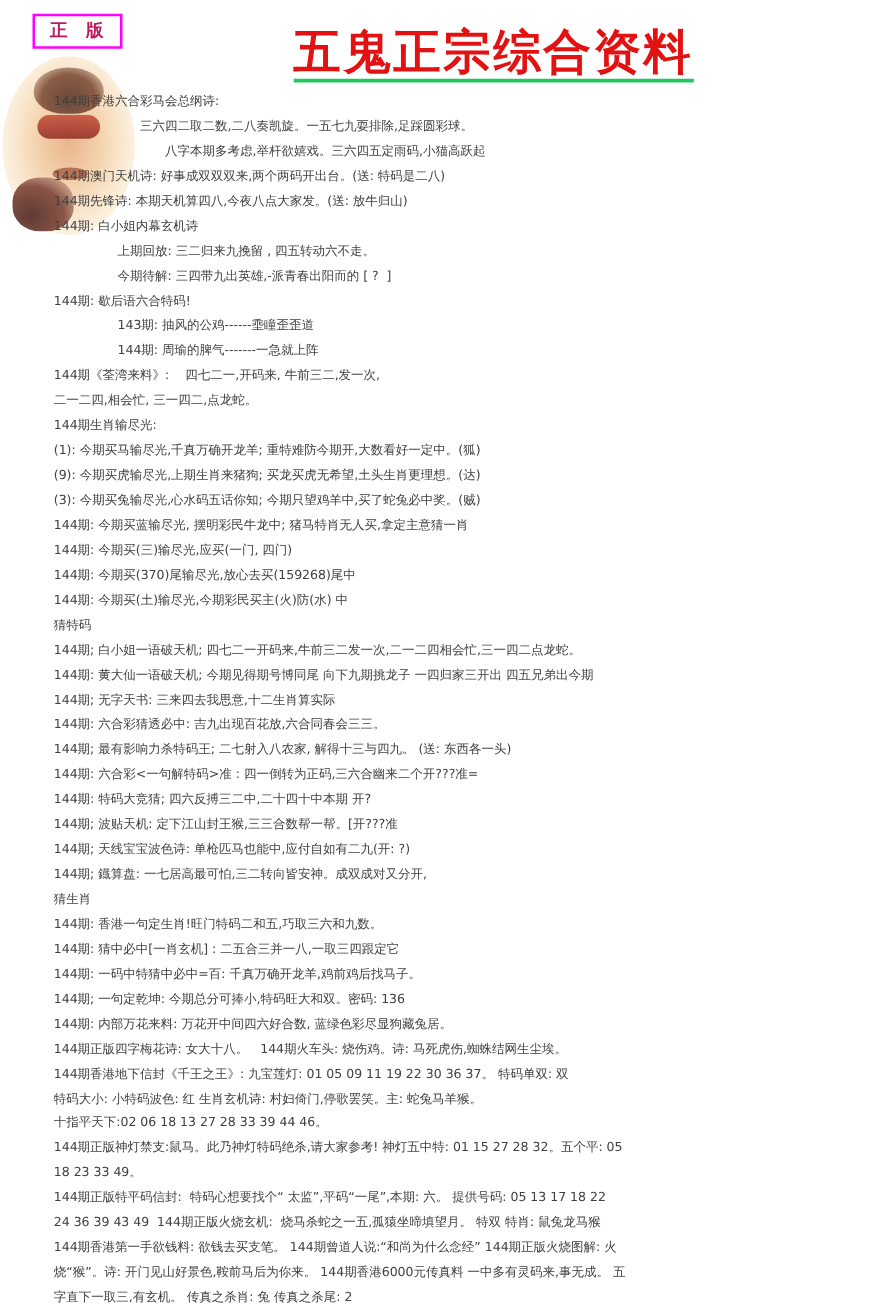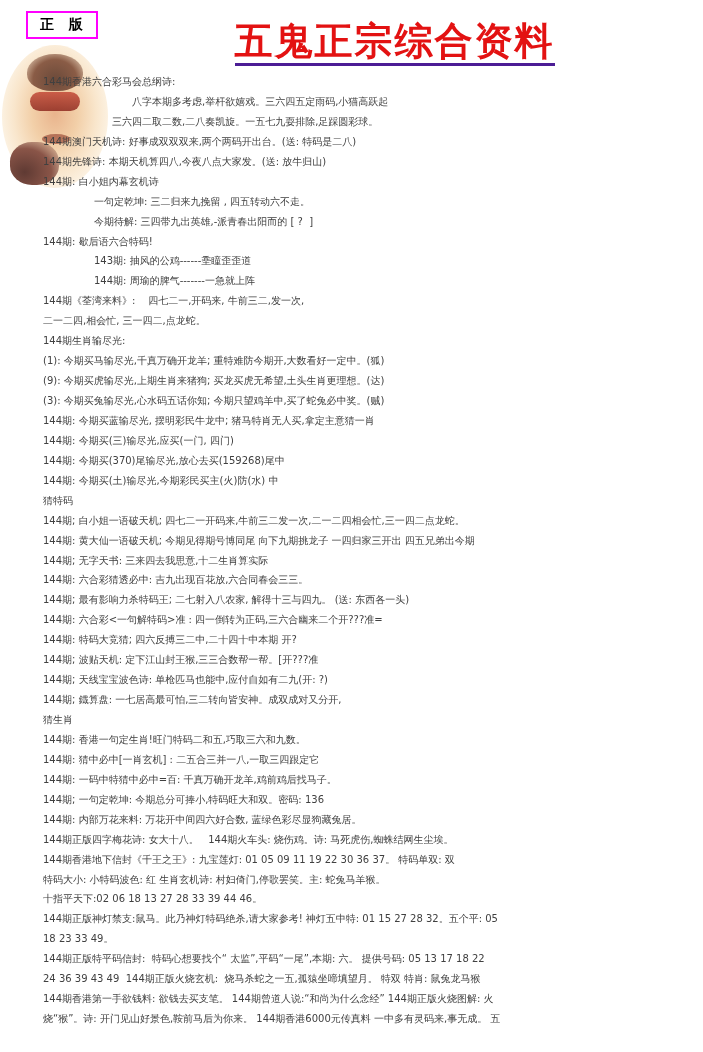--- a/index.html
+++ b/index.html
@@ -16,27 +16,27 @@
     border-radius:50% 50% 45% 45%;}
   .avatar .glasses{position:absolute;left:26%;top:33%;width:48%;height:13%;
     background:linear-gradient(#c44a38,#8e2a20);border-radius:10px;opacity:.85;}
   .avatar .mouth{position:absolute;left:38%;top:62%;width:26%;height:7%;
     background:#9c4f3a;border-radius:50%;opacity:.7;}
   .avatar .coat{position:absolute;left:8%;top:68%;width:46%;height:30%;
     background:radial-gradient(ellipse at 30% 70%,#5f3a33 0%,#8a5548 55%,rgba(255,255,255,0) 100%);
     border-radius:45%;}
 
   .badge{position:absolute;left:26px;top:11px;z-index:2;
-    border:2px solid #ff00ff;color:#000000;font-size:14px;font-weight:bold;
+    border:2px solid #ff00ff;color:#be185d;font-size:14px;font-weight:bold;
     padding:3px 8px 3px 12px;letter-spacing:5px;background:#fff;}
 
   .title-wrap{position:absolute;left:0;top:20px;width:100%;text-align:center;
     padding-left:86px;box-sizing:border-box;z-index:1;}
   .title{display:inline-block;color:#e31212;font-weight:bold;font-size:38px;
-    line-height:42px;border-bottom:3px solid #4c1d95;padding-bottom:1px;
+    line-height:42px;border-bottom:3px solid #22c55e;padding-bottom:1px;
     font-family:"DejaVu Serif","Liberation Serif",serif;letter-spacing:2px;}
 
   .content{position:absolute;left:0;top:72px;width:703px;z-index:1;}
   .tl{height:19.95px;line-height:19.95px;font-size:10px;color:#404040;
       white-space:pre;padding-left:43px;}
   .ind-b{padding-left:94px;}
   .ind-c{padding-left:112px;}
   .ind-d{padding-left:132px;}
   .ind-e{}
 </style>
@@ -53,26 +53,26 @@
   </div>
 
   <div class="badge">正 版</div>
 
   <div class="title-wrap">
     <span class="title">五鬼正宗综合资料</span>
   </div>
 
   <div class="content">
     <div class="tl">144期香港六合彩马会总纲诗:</div>
+    <div class="tl ind-c">三六四二取二数,二八奏凯旋。一五七九耍排除,足踩圆彩球。</div>
     <div class="tl ind-d">八字本期多考虑,举杆欲嬉戏。三六四五定雨码,小猫高跃起</div>
-    <div class="tl ind-c">三六四二取二数,二八奏凯旋。一五七九耍排除,足踩圆彩球。</div>
     <div class="tl">144期澳门天机诗: 好事成双双双来,两个两码开出台。(送: 特码是二八)</div>
     <div class="tl">144期先锋诗: 本期天机算四八,今夜八点大家发。(送: 放牛归山)</div>
     <div class="tl">144期: 白小姐内幕玄机诗</div>
-    <div class="tl ind-b">一句定乾坤: 三二归来九挽留 , 四五转动六不走。</div>
+    <div class="tl ind-b">上期回放: 三二归来九挽留 , 四五转动六不走。</div>
     <div class="tl ind-b">今期待解: 三四带九出英雄,-派青春出阳而的 [ ?  ]</div>
     <div class="tl">144期: 歇后语六合特码!</div>
     <div class="tl ind-b">143期: 抽风的公鸡------埀瞳歪歪道</div>
     <div class="tl ind-b">144期: 周瑜的脾气-------一急就上阵</div>
     <div class="tl">144期《荃湾来料》:    四七二一,开码来, 牛前三二,发一次,</div>
     <div class="tl ind-e">二一二四,相会忙, 三一四二,点龙蛇。</div>
     <div class="tl">144期生肖输尽光:</div>
     <div class="tl">(1): 今期买马输尽光,千真万确开龙羊; 重特难防今期开,大数看好一定中。(狐)</div>
     <div class="tl">(9): 今期买虎输尽光,上期生肖来猪狗; 买龙买虎无希望,土头生肖更理想。(达)</div>
     <div class="tl">(3): 今期买兔输尽光,心水码五话你知; 今期只望鸡羊中,买了蛇兔必中奖。(贼)</div>
@@ -100,15 +100,16 @@
     <div class="tl">144期正版四字梅花诗: 女大十八。   144期火车头: 烧伤鸡。诗: 马死虎伤,蜘蛛结网生尘埃。</div>
     <div class="tl">144期香港地下信封《千王之王》: 九宝莲灯: 01 05 09 11 19 22 30 36 37。 特码单双: 双</div>
     <div class="tl">特码大小: 小特码波色: 红 生肖玄机诗: 村妇倚门,停歌罢笑。主: 蛇兔马羊猴。</div>
     <div class="tl">十指平天下:02 06 18 13 27 28 33 39 44 46。</div>
     <div class="tl">144期正版神灯禁支:鼠马。此乃神灯特码绝杀,请大家参考! 神灯五中特: 01 15 27 28 32。五个平: 05</div>
     <div class="tl">18 23 33 49。</div>
     <div class="tl">144期正版特平码信封:  特码心想要找个“ 太监”,平码“一尾”,本期: 六。 提供号码: 05 13 17 18 22</div>
     <div class="tl">24 36 39 43 49  144期正版火烧玄机:  烧马杀蛇之一五,孤猿坐啼填望月。 特双 特肖: 鼠兔龙马猴</div>
     <div class="tl">144期香港第一手欲钱料: 欲钱去买支笔。 144期曾道人说:“和尚为什么念经” 144期正版火烧图解: 火</div>
     <div class="tl">烧“猴”。诗: 开门见山好景色,鞍前马后为你来。 144期香港6000元传真料 一中多有灵码来,事无成。 五</div>
+    <div class="tl">字直下一取三,有玄机。 传真之杀肖: 兔 传真之杀尾: 2</div>
   </div>
 
 </div>
 
 </body></html>

